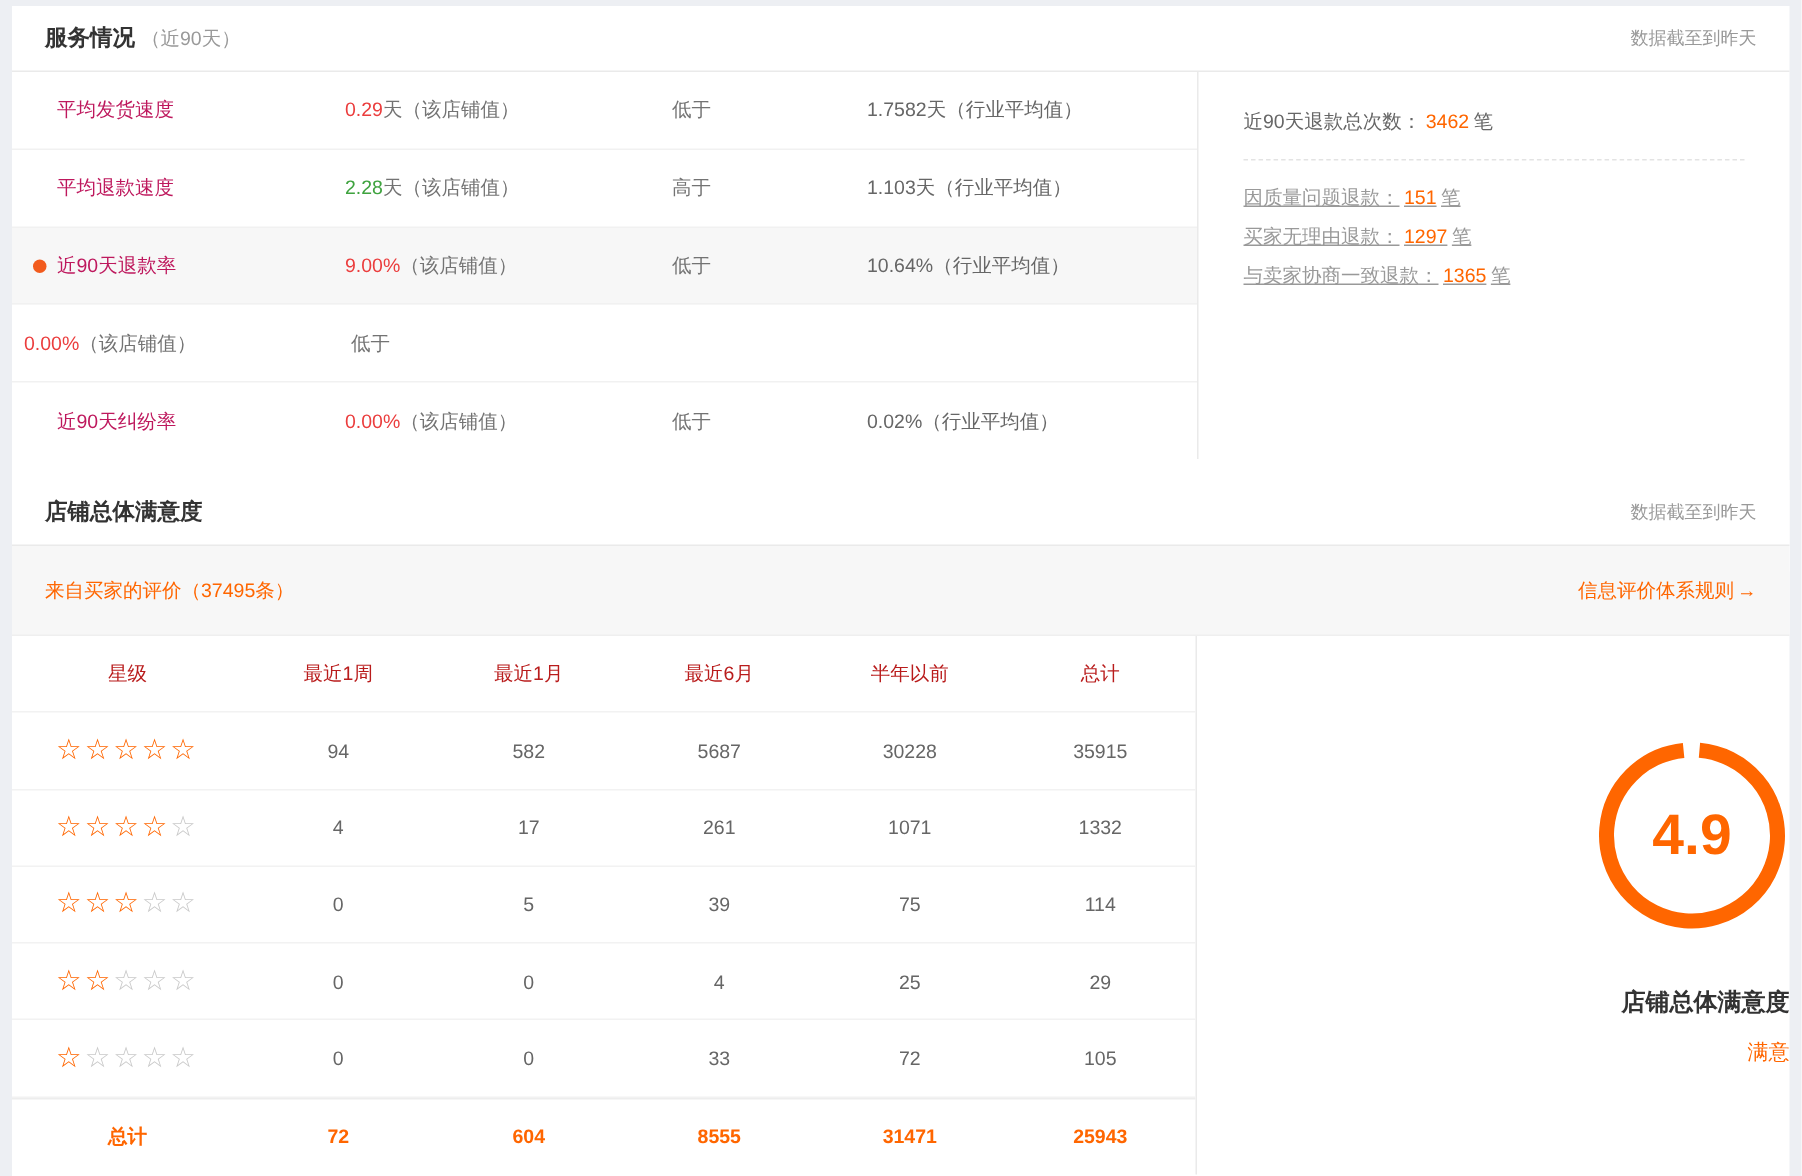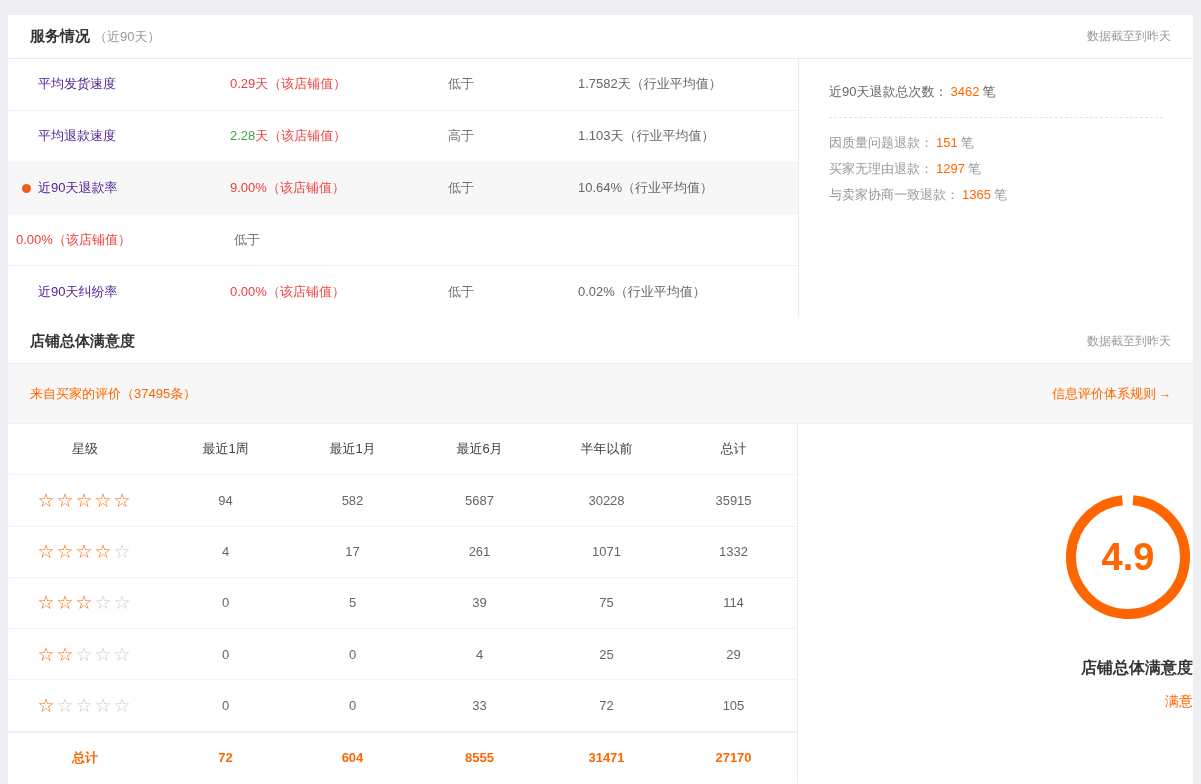--- a/index.html
+++ b/index.html
@@ -4,21 +4,21 @@
 <style>
   * { box-sizing: border-box; margin: 0; padding: 0; }
   html,body { width:1201px; height:784px; }
   body {
     background:#edeff3;
     font-family:"Liberation Sans","DejaVu Sans",sans-serif;
     position:relative;
     overflow:hidden;
   }
   .card { position:absolute; left:8px; width:1185px; background:#fff; }
-  #card-service { top:15px; height:377px; }
+  #card-service { top:4px; height:377px; }
   #card-satisfaction { top:320px; height:472px; }
 
   .card-header {
     height:44px; display:flex; align-items:center; justify-content:space-between;
     padding:0 22px; border-bottom:1px solid #eaeaea;
   }
   .card-title { font-size:15px; font-weight:bold; color:#333; }
   .card-title .sub { font-weight:normal; color:#999; font-size:13px; margin-left:4px; }
   .data-note { color:#999; font-size:12px;margin-left:48px; }
 
@@ -28,51 +28,51 @@
   .metric-row {
     flex:1; display:flex; align-items:center; position:relative;
     border-bottom:1px solid #f1f1f1; font-size:13px;
   }
   .metric-row:last-child { border-bottom:none; }
   .metric-row.highlight { background:#f7f7f7; }
   .dot {
     position:absolute; left:14px; top:50%; margin-top:-4px;
     width:9px; height:9px; border-radius:50%; background:#f25b1d; display:block;
   }
-  .m-label { width:214px; padding-left:30px; color:#4c1d95; }
+  .m-label { width:214px; padding-left:30px; color:#be185d; }
   .m-value { width:218px; padding-left:8px; }
   .m-value .num.red { color:#eb3d3d; }
   .m-value .num.green { color:#3fa33f; }
-  .m-value .unit { color:#ef4444;margin-top:32px; }
+  .m-value .unit { color:#737373;margin-top:32px; }
   .m-comp { width:130px; padding-left:8px; color:#737373; }
   .m-industry { flex:1; padding-left:8px; color:#666; }
 
   .refund-panel { flex:1; border-left:1px solid #eaeaea; padding:24px 30px 0 30px; font-size:13px; }
   .refund-total { color:#666; }
   .refund-total .num, .refund-item .num { color:#ff6600; margin:0 3px; }
   .refund-divider { border-top:1px dashed #e3e3e3; margin:16px 0 12px 0; }
-  .refund-item { color:#999; line-height:26px; }
+  .refund-item { color:#999; line-height:26px;text-decoration:underline; }
 
   
   .eval-bar {
     height:60px; background:#f7f7f7; display:flex; align-items:center;
     justify-content:space-between; padding:0 22px; font-size:13px;
     border-bottom:1px solid #efefef;
   }
   .eval-left { color:#ff6600; }
   .eval-link { color:#ff6600; text-decoration:none; cursor:pointer; }
   .eval-link .arrow { margin-left:2px; }
 
   .sat-body { display:flex; height:359px; }
   .rating-table { width:790px; border-right:1px solid #eaeaea; display:flex; flex-direction:column; }
   .sat-row { flex:1; display:flex; align-items:center; border-bottom:1px solid #f2f2f2; }
   .sat-row:last-child { border-bottom:none; }
   .c-star { width:154px; text-align:center; }
   .c-num { width:127px; text-align:center; color:#666; font-size:13px; }
-  .c-star.head, .c-num.head { color:#404040; font-size:13px; }
+  .c-star.head, .c-num.head { color:#b91c1c; font-size:13px; }
   .star { font-size:19px; letter-spacing:2px; }
   .star.on { color:#ff6600; }
   .star.off { color:#c9c9c9; }
   .sat-row.total .c-star, .sat-row.total .c-num { color:#ff6600; font-weight:bold; font-size:13px; }
   .sat-row.total { border-top:1px solid #ededed; }
 
   .score-panel { flex:1; display:flex; flex-direction:column; align-items:flex-end; }
   .ring { position:relative; width:130px; height:130px; margin-top:68px; }
   .ring svg { display:block; }
   .ring-score {
@@ -199,21 +199,21 @@
           <div class="c-num">33</div>
           <div class="c-num">72</div>
           <div class="c-num">105</div>
         </div>
         <div class="sat-row total">
           <div class="c-star">总计</div>
           <div class="c-num">72</div>
           <div class="c-num">604</div>
           <div class="c-num">8555</div>
           <div class="c-num">31471</div>
-          <div class="c-num">27170</div>
+          <div class="c-num">25943</div>
         </div>
       </div>
     <div class="score-panel">
       <div class="ring">
         <svg width="130" height="130" viewBox="0 0 130 130">
           <circle cx="65" cy="65" r="57" fill="none" stroke="#ff6600" stroke-width="10" stroke-dasharray="347 11.2" transform="rotate(-85 65 65)"></circle>
         </svg>
         <div class="ring-score">4.9</div>
       </div>
       <div class="score-label">店铺总体满意度</div>

